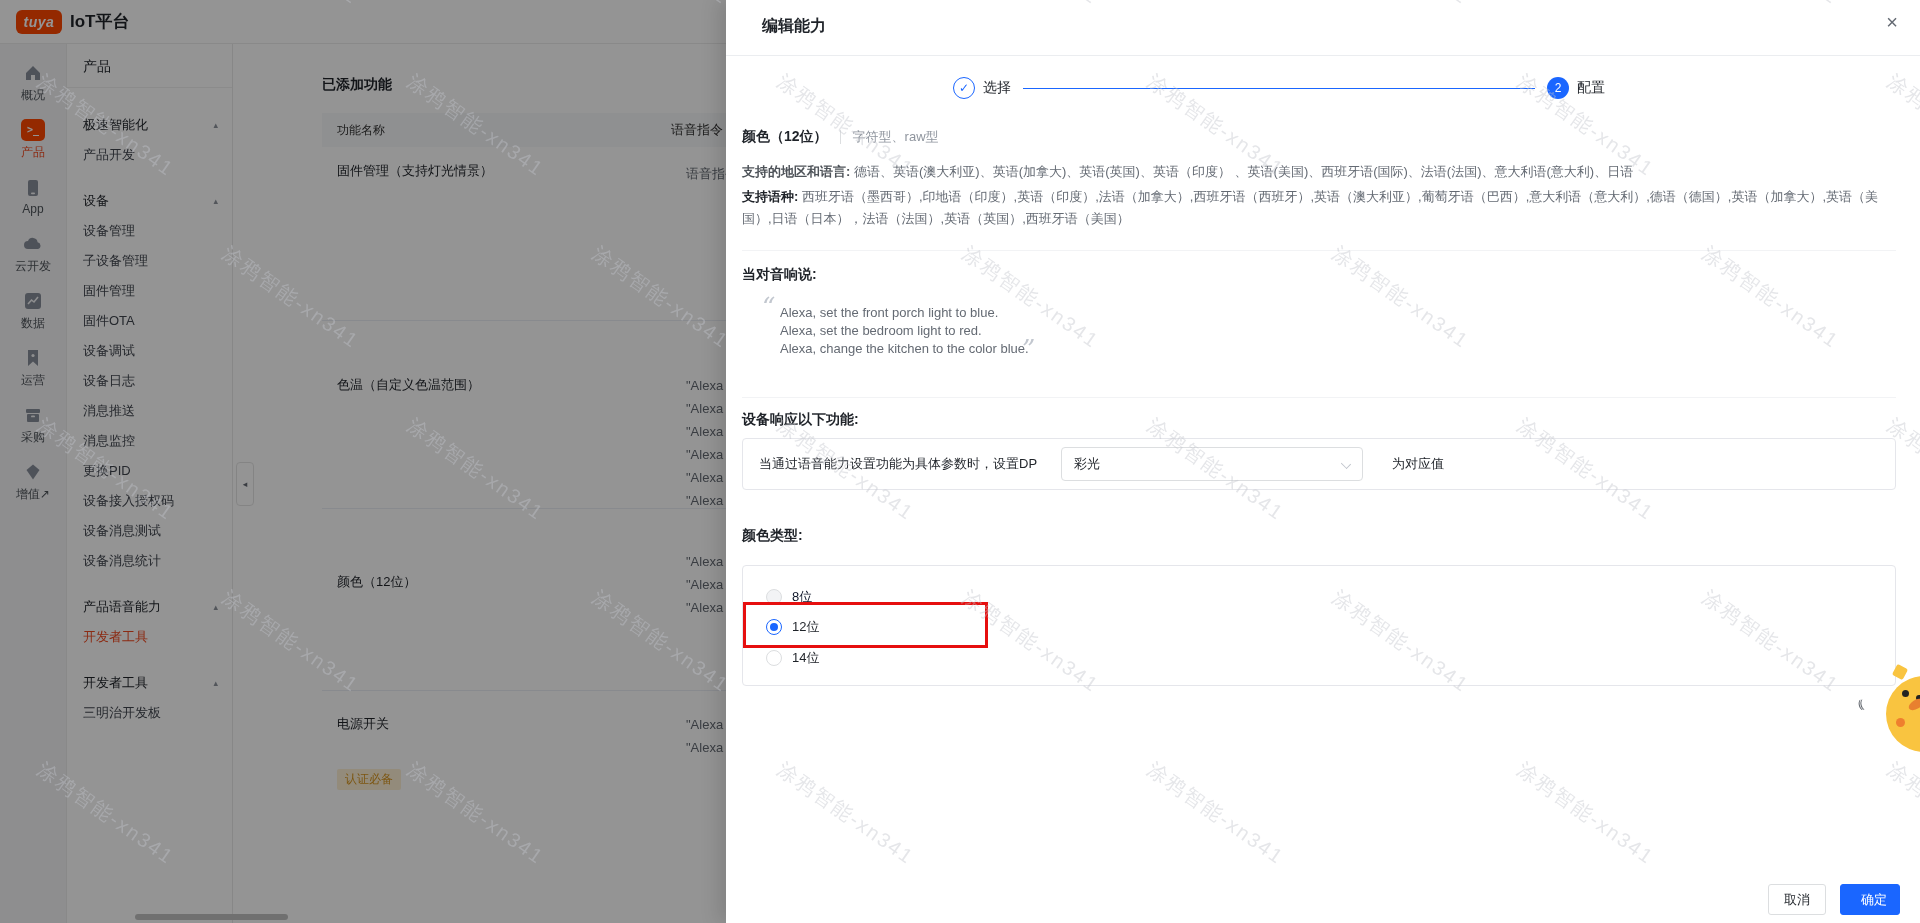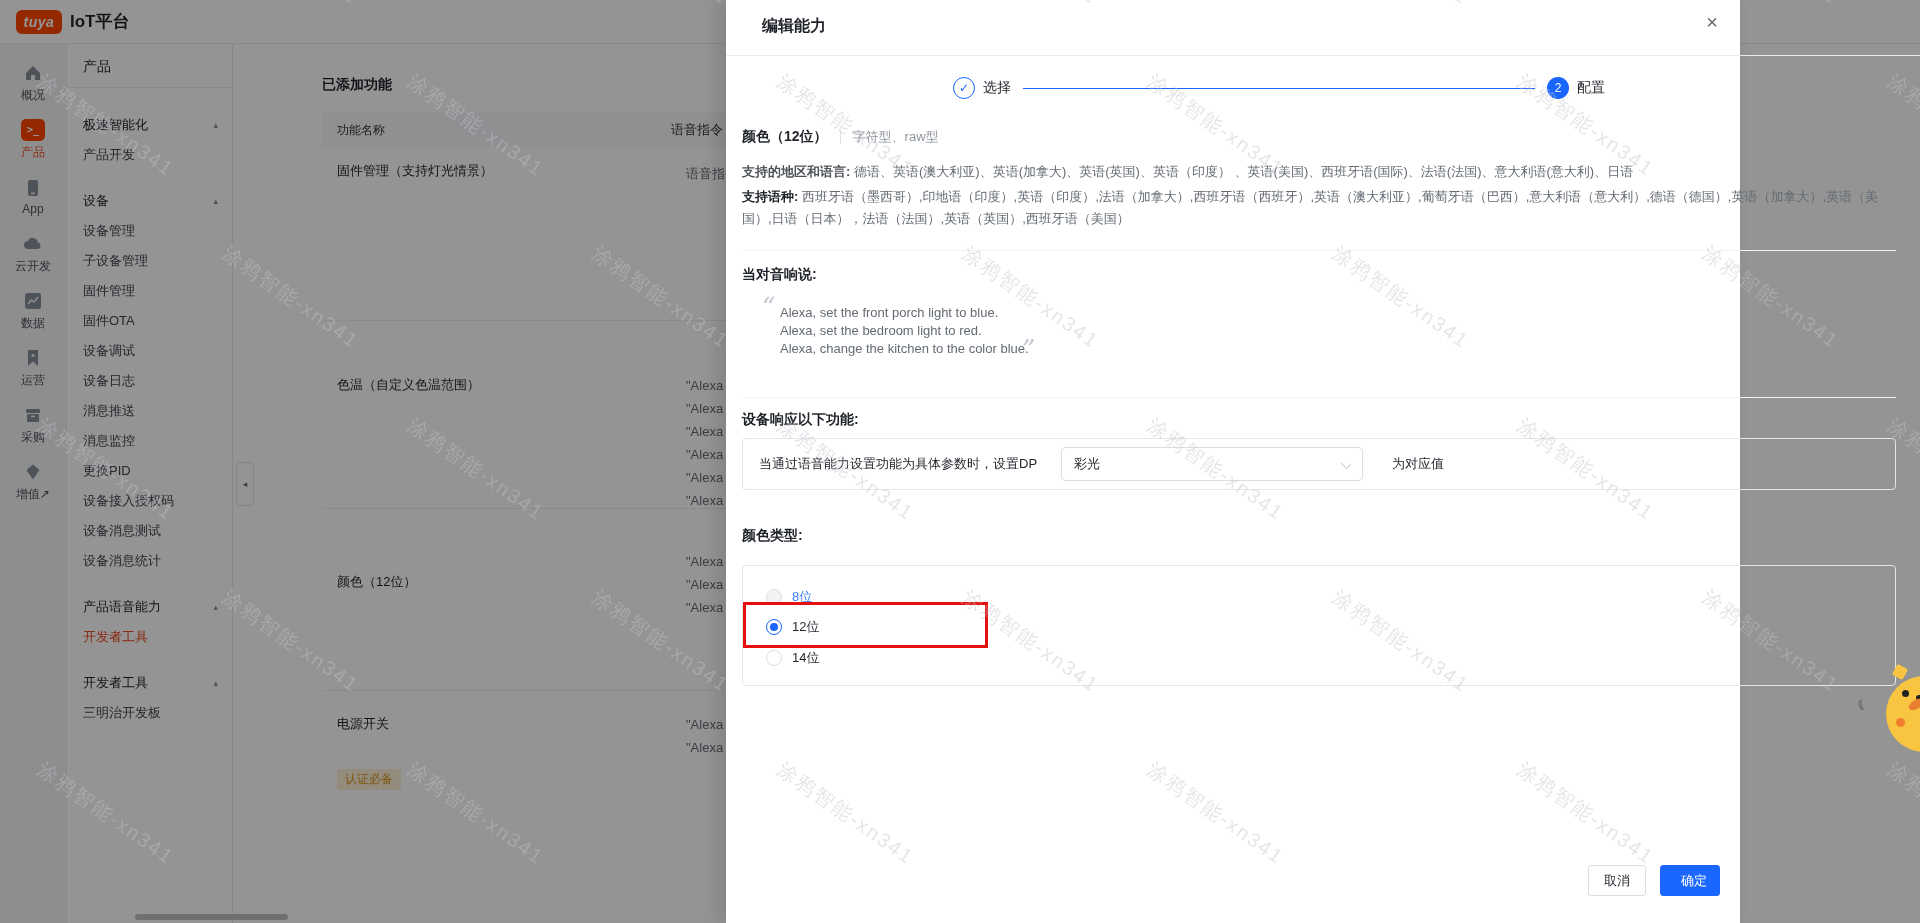--- a/index.html
+++ b/index.html
@@ -47,21 +47,21 @@
   .cell2{position:absolute;left:364px;top:0;font-size:13px;color:#646a73;}
   .cmd-line{height:23px;line-height:23px;white-space:nowrap;}
   .badge{position:absolute;left:15px;display:inline-block;background:#fdf0d5;color:var(--badge-text);font-size:12px;padding:2px 8px;border-radius:2px;white-space:nowrap;}
   .collapse-handle{position:absolute;left:3px;top:418px;width:18px;height:44px;background:#fff;border:1px solid #e4e4e4;border-radius:4px;display:flex;align-items:center;justify-content:center;font-size:9px;color:#646a73;cursor:pointer;}
   .hscroll-thumb{position:absolute;left:135px;top:914px;width:153px;height:6px;border-radius:3px;background:#c2c2c2;z-index:1;}
 
   
   .mask{position:absolute;inset:0;background:rgba(0,0,0,.42);z-index:40;}
 
   
-  .drawer{position:absolute;left:726px;top:0;width:1014px;height:923px;background:#fff;z-index:50;box-shadow:-8px 0 18px rgba(0,0,0,.12);text-decoration:underline;}
+  .drawer{position:absolute;left:726px;top:0;width:1194px;height:923px;background:#fff;z-index:50;box-shadow:-8px 0 18px rgba(0,0,0,.12);text-decoration:underline;}
   .drawer-title{position:absolute;left:36px;top:16px;font-size:16px;font-weight:600;color:#1f2329;}
   .drawer-close{position:absolute;right:22px;top:12px;font-size:20px;color:#646a73;cursor:pointer;line-height:1;}
   .drawer-hr{position:absolute;left:0;top:55px;width:1194px;border-top:1px solid #ebedf0;}
 
   .stepper{position:absolute;left:227px;top:77px;display:flex;align-items:center;gap:8px;}
   .step-circle{width:22px;height:22px;border-radius:50%;display:flex;align-items:center;justify-content:center;font-size:12px;flex:0 0 auto;}
   .step-done{border:1px solid var(--primary-blue);color:var(--primary-blue);}
   .step-active{background:var(--primary-blue);color:#fff;}
   .step-label{font-size:14px;color:#1f2329;}
   .step-line{width:512px;height:0;border-top:1px solid var(--primary-blue);margin:0 4px;}
@@ -95,24 +95,24 @@
   .radio-box{position:absolute;left:16px;top:565px;width:1154px;height:121px;border:1px solid #e5e6eb;border-radius:4px;}
   .radio-row{position:absolute;left:40px;display:flex;align-items:center;gap:10px;height:28px;cursor:pointer;}
   .radio-row:nth-of-type(1){top:583px;}
   .radio-row:nth-of-type(2){top:613px;}
   .radio-row:nth-of-type(3){top:644px;}
   .radio-circle{width:16px;height:16px;border-radius:50%;border:1px solid #dcdee0;background:#fff;position:relative;flex:0 0 auto;}
   .radio-row.disabled .radio-circle{background:#f2f3f5;}
   .radio-row.selected .radio-circle{border-color:var(--primary-blue);}
   .radio-row.selected .radio-circle::after{content:"";position:absolute;left:3px;top:3px;width:8px;height:8px;border-radius:50%;background:var(--primary-blue);}
   .radio-label{font-size:13px;color:#1f2329;}
-  .radio-row.disabled .radio-label{color:#3b82f6;text-align:right;}
+  .radio-row.disabled .radio-label{color:#0f172a;text-align:right;}
   .red-annotation{position:absolute;left:17px;top:602px;width:245px;height:46px;border:3px solid var(--annotation-red);pointer-events:none;}
 
-  .btn{position:absolute;top:865px;height:31px;border-radius:3px;font-size:13px;display:flex;align-items:center;justify-content:center;cursor:pointer;}
+  .btn{position:absolute;top:884px;height:31px;border-radius:3px;font-size:13px;display:flex;align-items:center;justify-content:center;cursor:pointer;}
   .btn-cancel{right:94px;width:58px;background:#fff;border:1px solid #dcdee0;color:#1f2329;}
   .btn-ok{right:20px;width:60px;background:var(--primary-blue);border:1px solid var(--primary-blue);color:#fff;padding-left:8px;}
 
   
   .mascot{position:absolute;left:1852px;top:664px;width:68px;height:100px;z-index:60;pointer-events:none;}
   .mascot .head{position:absolute;left:34px;top:12px;width:76px;height:76px;background:#f9c440;border-radius:50%;}
   .mascot .tuft{position:absolute;left:42px;top:2px;width:12px;height:12px;background:#f9c440;transform:rotate(28deg);border-radius:2px;}
   .mascot .eye1{position:absolute;left:50px;top:26px;width:7px;height:7px;background:#222;border-radius:50%;}
   .mascot .eye2{position:absolute;left:64px;top:31px;width:6px;height:6px;background:#222;border-radius:50%;}
   .mascot .beak{position:absolute;left:56px;top:36px;width:16px;height:9px;background:#e8802f;border-radius:50%;transform:rotate(-32deg);}

